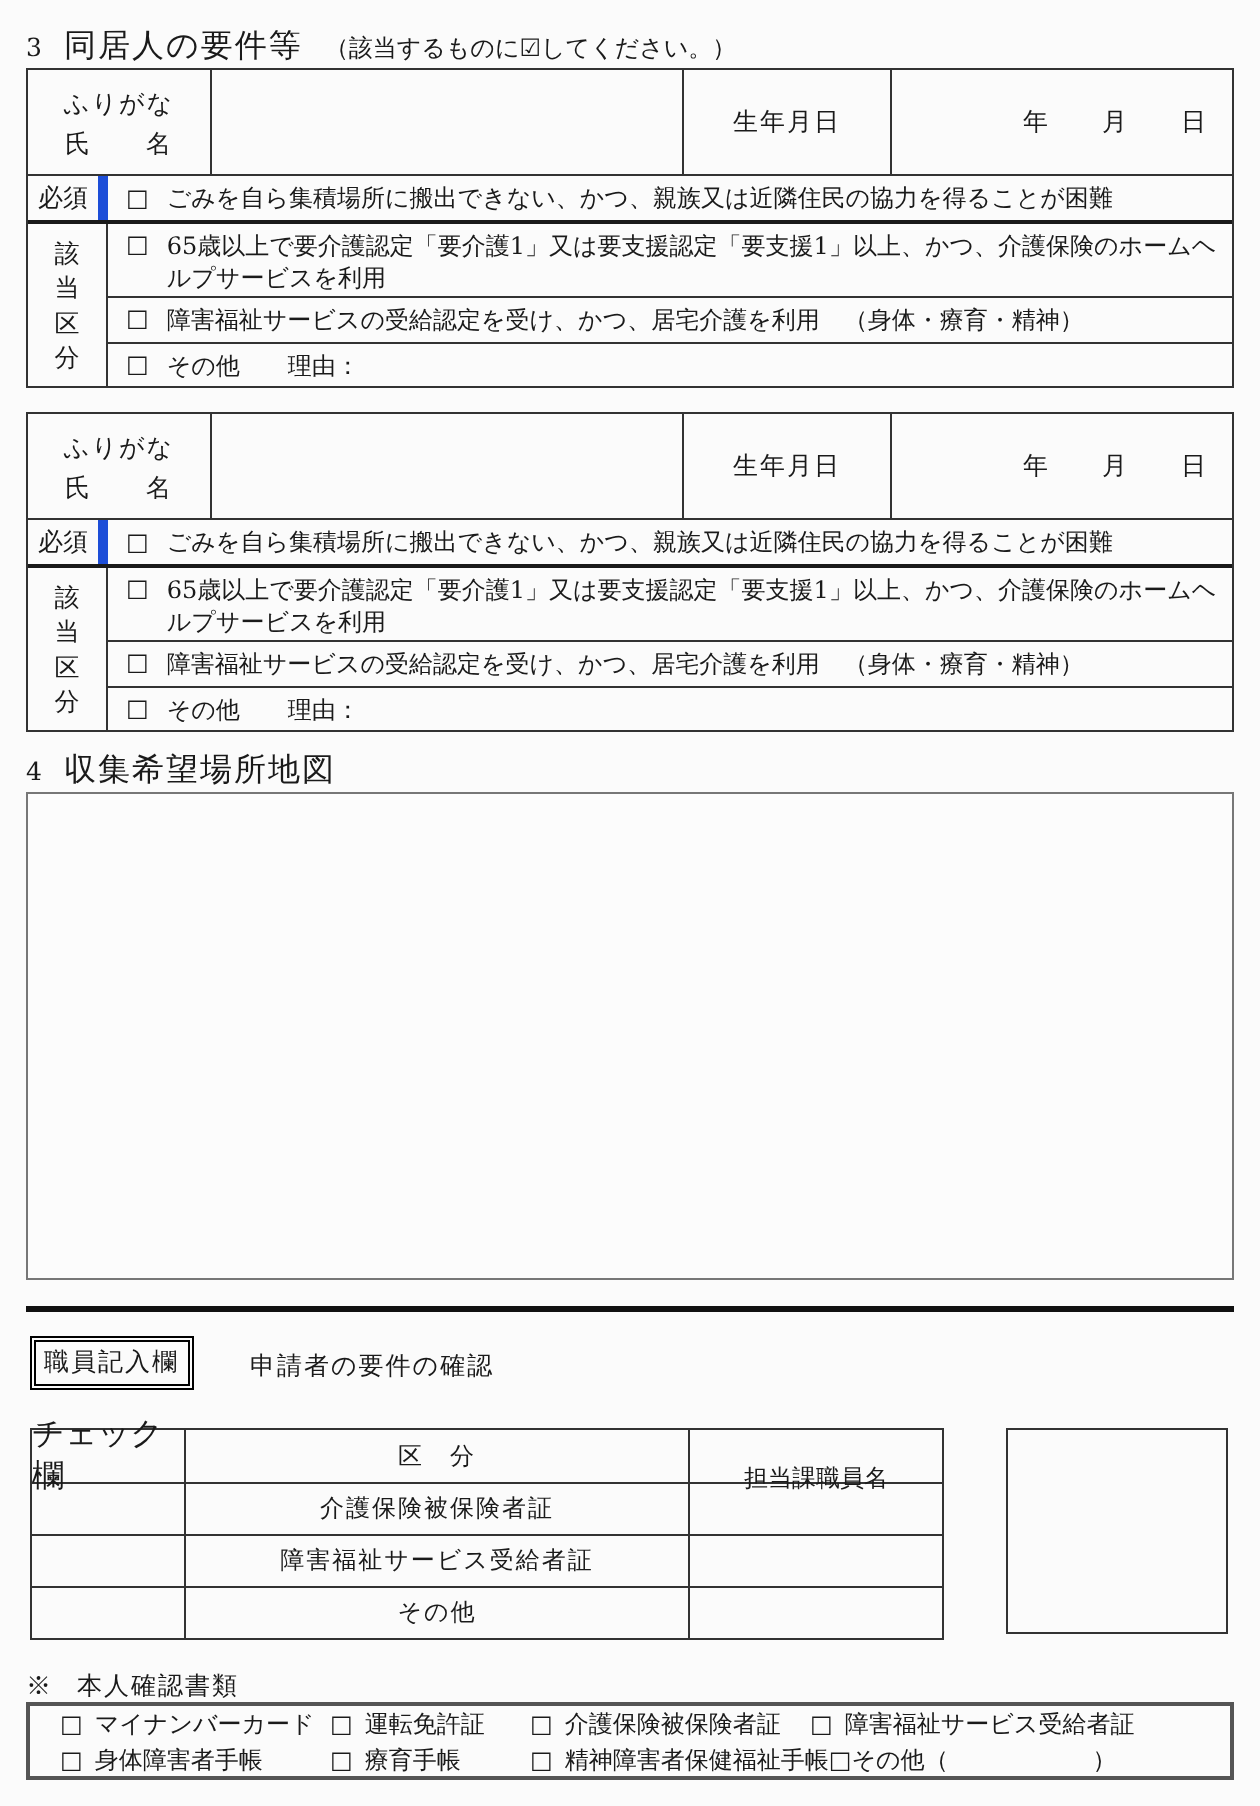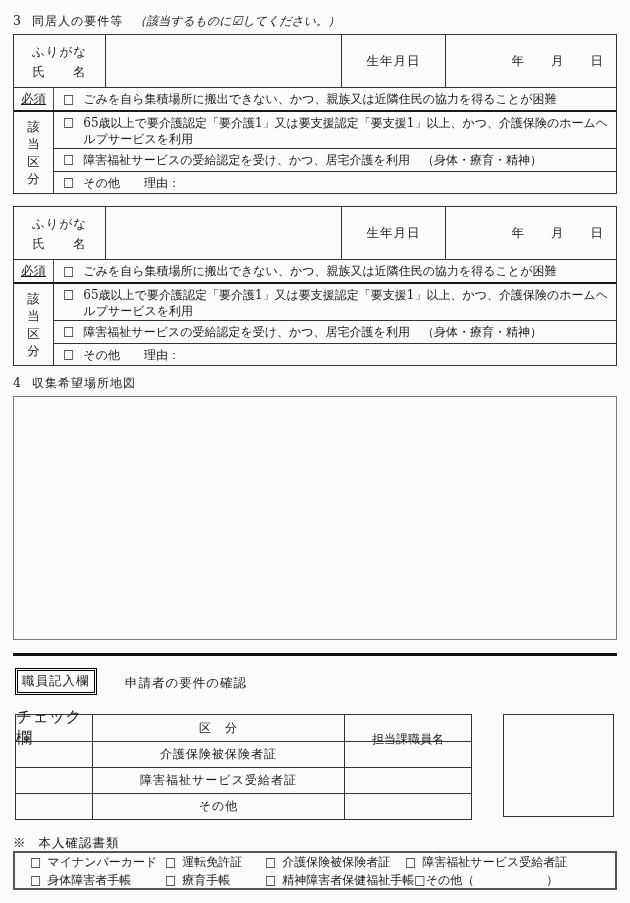--- a/index.html
+++ b/index.html
@@ -4,34 +4,34 @@
 <style>
   html,body{margin:0;padding:0;}
   .page{
     position:relative;width:630px;height:903px;background:#fbfbfb;
     color:#1a1a1a;font-family:"DejaVu Serif","Liberation Serif",serif;
     font-size:12.5px;overflow:hidden;
   }
   .abs{position:absolute;}
   .sec-title{display:flex;align-items:baseline;gap:11px;}
   .sec-title .num{font-size:12.5px;}
-  .sec-title .ttl{font-size:12px;letter-spacing:1px;}
-  .sec-title .note{font-size:12px;font-style:italic;}
+  .sec-title .ttl{font-size:16px;letter-spacing:1px;}
+  .sec-title .note{font-size:12px;}
 
   
   .ctab{left:13px;width:604px;border:1px solid #333;background:transparent;box-sizing:border-box;}
   .ctab *{box-sizing:border-box;}
   .rowA{display:flex;height:52px;}
   .cellNameLabel{width:92px;border-right:1px solid #333;display:flex;flex-direction:column;justify-content:center;align-items:center;gap:7px;}
   .cellNameLabel .ln{line-height:13px;letter-spacing:1px;}
   .cellNameField{width:236px;border-right:1px solid #333;}
   .cellBirthLabel{width:104px;border-right:1px solid #333;display:flex;align-items:center;justify-content:center;letter-spacing:1px;}
   .cellDate{flex:1;display:flex;align-items:center;justify-content:flex-end;gap:27px;padding-right:13px;}
   .rowB{display:flex;height:25px;border-top:1px solid #333;border-bottom:2px solid #1a1a1a;}
-  .cellReq{width:40px;border-right:1px solid #1d4ed8;display:flex;align-items:center;justify-content:center;text-decoration:underline;}
+  .cellReq{width:40px;border-right:5px solid #1d4ed8;display:flex;align-items:center;justify-content:center;}
   .reqItem{flex:1;display:flex;align-items:center;gap:9px;padding-left:9px;font-size:12px;}
   .catBlock{display:flex;}
   .cellCat{width:40px;border-right:1px solid #333;display:flex;flex-direction:column;align-items:center;justify-content:center;gap:4px;}
   .cellCat span{line-height:13.5px;}
   .catRows{flex:1;display:flex;flex-direction:column;}
   .catRow{display:flex;align-items:flex-start;gap:9px;padding:3px 4px 0 9px;font-size:12px;line-height:16px;}
   .catRow + .catRow{border-top:1px solid #333;}
   .catRow .txt{flex:1;word-break:break-all;}
   .cr1{min-height:36px;}
   .cr2{min-height:23px;}

